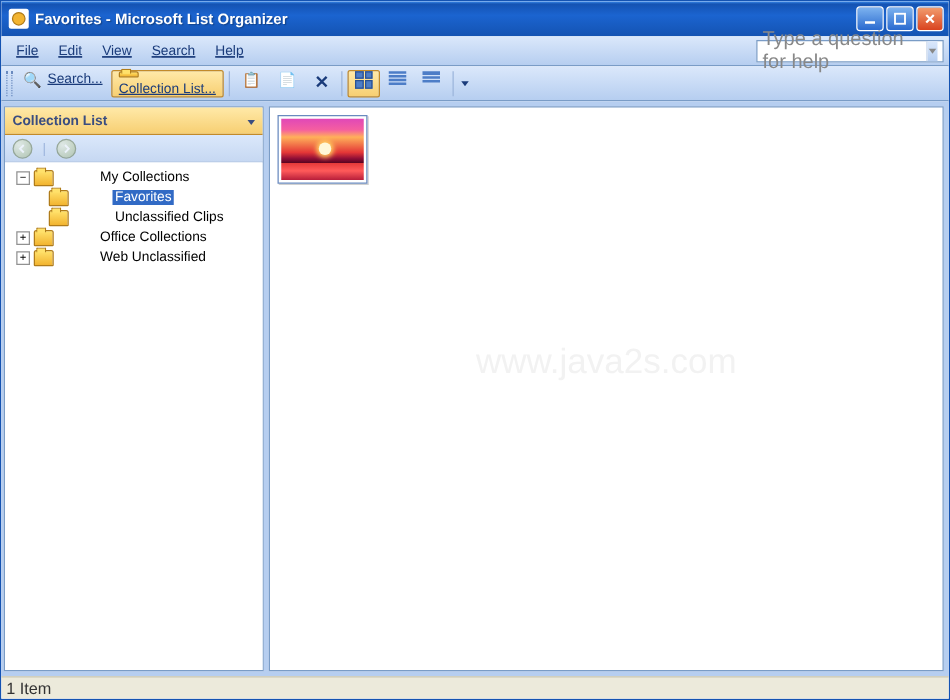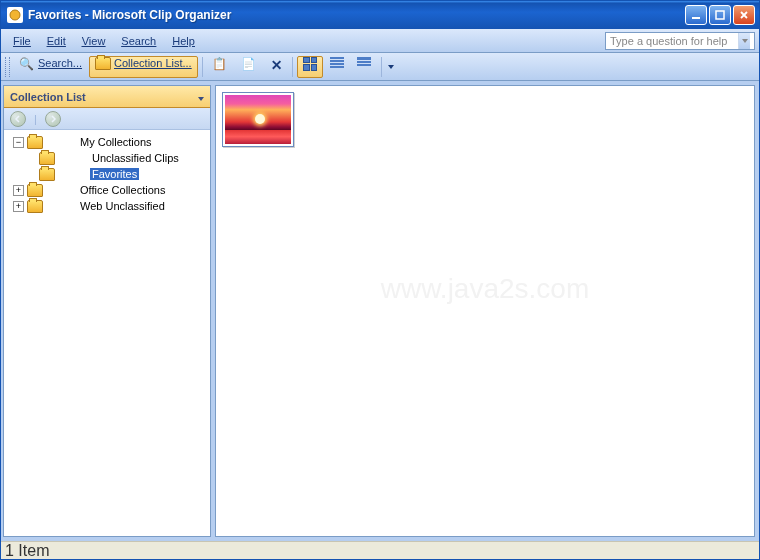--- a/index.html
+++ b/index.html
@@ -64,21 +64,21 @@
   .menu-item span.ul { text-decoration: underline; }
   .menubar .spacer { flex:1; }
   .help-box {
     width: 150px;
     height: 18px;
     background: #fff;
     border: 1px solid #7a9cc6;
     display:flex; align-items:center;
     color: #888;
     padding: 0 4px;
-    font-size: 11px;
+    font-size: 16px;
   }
   .help-box .dd {
     width:12px; height:16px;
     border-left:1px solid #cbd9ed;
     margin-left:auto;
     background: linear-gradient(to bottom, #dbe8fb, #b6cef0);
     display:flex; align-items:center; justify-content:center;
   }
   
   .toolbar {
@@ -102,20 +102,21 @@
     display:flex; align-items:flex-start;
     border: 1px solid transparent;
     border-radius: 2px;
     color: #1a3b7a;
     cursor:default;
     gap:3px;
   }
   .tb-btn.on {
     background: linear-gradient(to bottom, #ffe9a8, #f7cf72);
     border: 1px solid #c28a2a;
+    flex-direction: column;
   }
   .tb-sep {
     width:1px; height:20px;
     background:#9cb5dc;
     margin: 0 3px;
   }
   .tb-drop {
     width:9px; height:22px;
     display:flex; align-items:center; justify-content:center;
   }
@@ -248,35 +249,35 @@
     font-family: Arial, sans-serif;
     pointer-events:none;
   }
   
   .statusbar {
     height: 18px;
     background:#eceadb;
     border-top:1px solid #c8c5b3;
     display:flex; align-items:center;
     padding: 0 4px;
-    font-size:16px;
+    font-size:13px;
     color:#333;
   }
   .tri-down { width:0;height:0;border-left:3px solid transparent;border-right:3px solid transparent;border-top:4px solid currentColor; display:inline-block;}
 </style>
 </head>
 <body>
 
 <div class="titlebar">
   <div class="appicon">
     <svg viewBox="0 0 16 16">
         <circle cx="8" cy="8" r="5" fill="#f2b430" stroke="#b07c1a"></circle>
       </svg>
   </div>
-  <div class="title">Favorites - Microsoft Clip Organizer</div>
+  <div class="title">Favorites - Microsoft List Organizer</div>
   <div class="winbtns">
     <div class="winbtn">
       <svg viewBox="0 0 12 12">
           <rect x="2" y="8" width="8" height="2" fill="#fff"></rect>
         </svg>
     </div>
     <div class="winbtn">
       <svg viewBox="0 0 12 12">
           <rect x="2" y="2" width="8" height="8" fill="none" stroke="#fff" stroke-width="1.5"></rect>
         </svg>
@@ -379,26 +380,26 @@
     <div class="tree">
       <div class="tree-row">
         <span class="indent" style="width:4px"></span>
         <span class="tw">−</span>
         <span class="folder-y"></span>
         <span class="node-label">My Collections</span>
       </div>
       <div class="tree-row">
         <span class="indent" style="width:30px"></span>
         <span class="folder-y"></span>
-        <span class="node-label">Unclassified Clips</span>
+        <span class="node-label sel">Favorites</span>
       </div>
       <div class="tree-row">
         <span class="indent" style="width:30px"></span>
         <span class="folder-y"></span>
-        <span class="node-label sel">Favorites</span>
+        <span class="node-label">Unclassified Clips</span>
       </div>
       <div class="tree-row">
         <span class="indent" style="width:4px"></span>
         <span class="tw">+</span>
         <span class="folder-y"></span>
         <span class="node-label">Office Collections</span>
       </div>
       <div class="tree-row">
         <span class="indent" style="width:4px"></span>
         <span class="tw">+</span>

